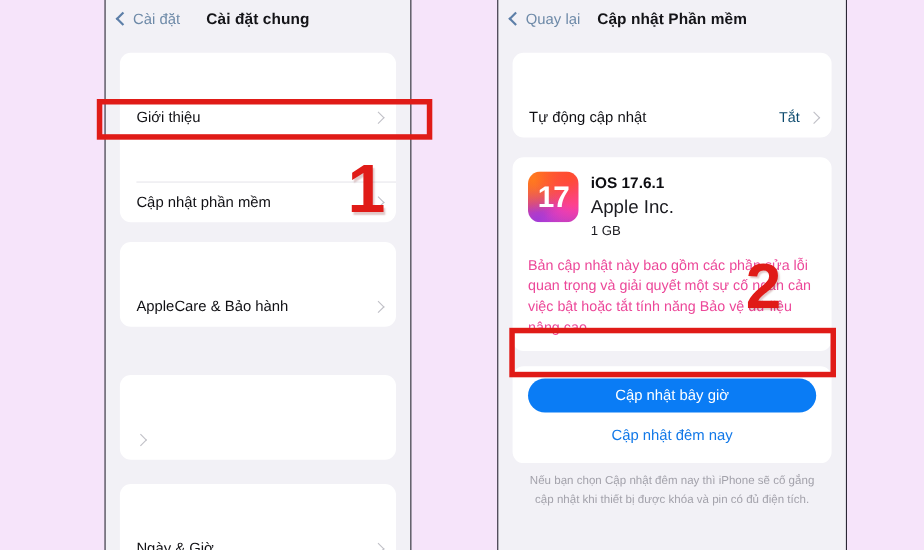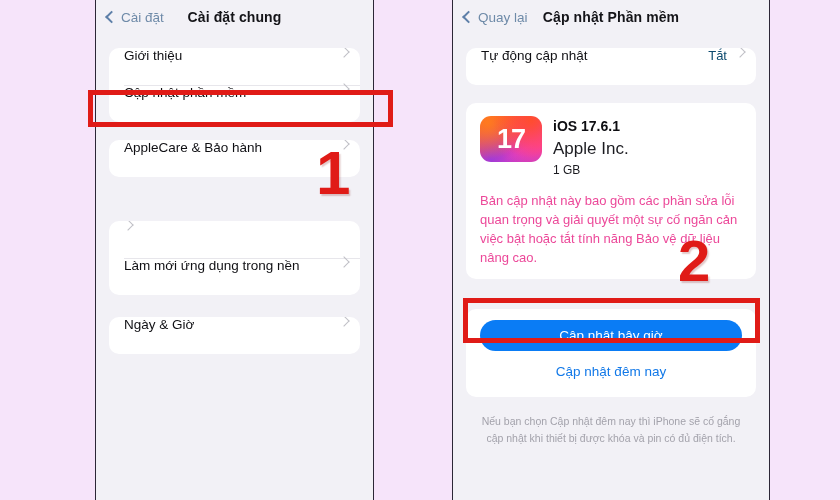--- a/index.html
+++ b/index.html
@@ -73,24 +73,25 @@
   
   .group {
     margin: 0 13px;
     background: #ffffff;
     border-radius: 10px;
     overflow: hidden;
   }
   .row {
     position: relative;
     display: flex;
-    align-items: flex-start;
+    align-items: center;
     height: 37px;
     padding: 0 12px 0 15px;
     box-sizing: border-box;
+    margin-top: 40px;
   }
   .row + .row::before {
     content: "";
     position: absolute;
     left: 15px;
     right: 0;
     top: 0;
     height: 1px;
     background: #e7e6eb;
   }
@@ -124,21 +125,21 @@
     border-radius: 10px;
     padding: 13px 14px 12px 14px;
     box-sizing: border-box;
   }
   .update-head {
     display: flex;
     align-items: flex-start;
     gap: 11px;
   }
   .ios-icon {
-    width: 62px;
+    width: 46px;
     height: 46px;
     border-radius: 11px;
     flex: none;
     position: relative;
     overflow: hidden;
     background:
       radial-gradient(circle at 82% 8%,  #ff4d2e 0%, rgba(255,77,46,0) 58%),
       radial-gradient(circle at 12% 14%, #ff7a1f 0%, rgba(255,122,31,0) 55%),
       radial-gradient(circle at 96% 62%, #ff3fa0 0%, rgba(255,63,160,0) 60%),
       radial-gradient(circle at 18% 96%, #a23bd6 0%, rgba(162,59,214,0) 62%),
@@ -175,21 +176,21 @@
   }
   .update-desc {
     margin-top: 11px;
     font-size: 13px;
     color: #ec4899;
     line-height: 1.47;
   }
 
   
   .action-card {
-    margin: 16px 13px;
+    margin: 0 13px;
     background: #ffffff;
     border-radius: 10px;
     padding: 11px 14px 11px 14px;
     box-sizing: border-box;
   }
   .btn-primary {
     display: flex;
     align-items: center;
     justify-content: center;
     height: 31px;
@@ -278,24 +279,20 @@
       </div>
     </div>
 
     <div class="gap-lg"></div>
 
 
     <div class="gap-lg"></div>
 
     <div class="group">
       <div class="row">
-        <span class="disclosure"></span>
-      </div>
-      <div class="row">
-        <span class="row-label">Làm mới ứng dụng trong nền</span>
         <span class="disclosure"></span>
       </div>
     </div>
 
     <div class="gap-lg"></div>
 
     <div class="group">
       <div class="row">
         <span class="row-label">Ngày &amp; Giờ</span>
         <span class="disclosure"></span>

